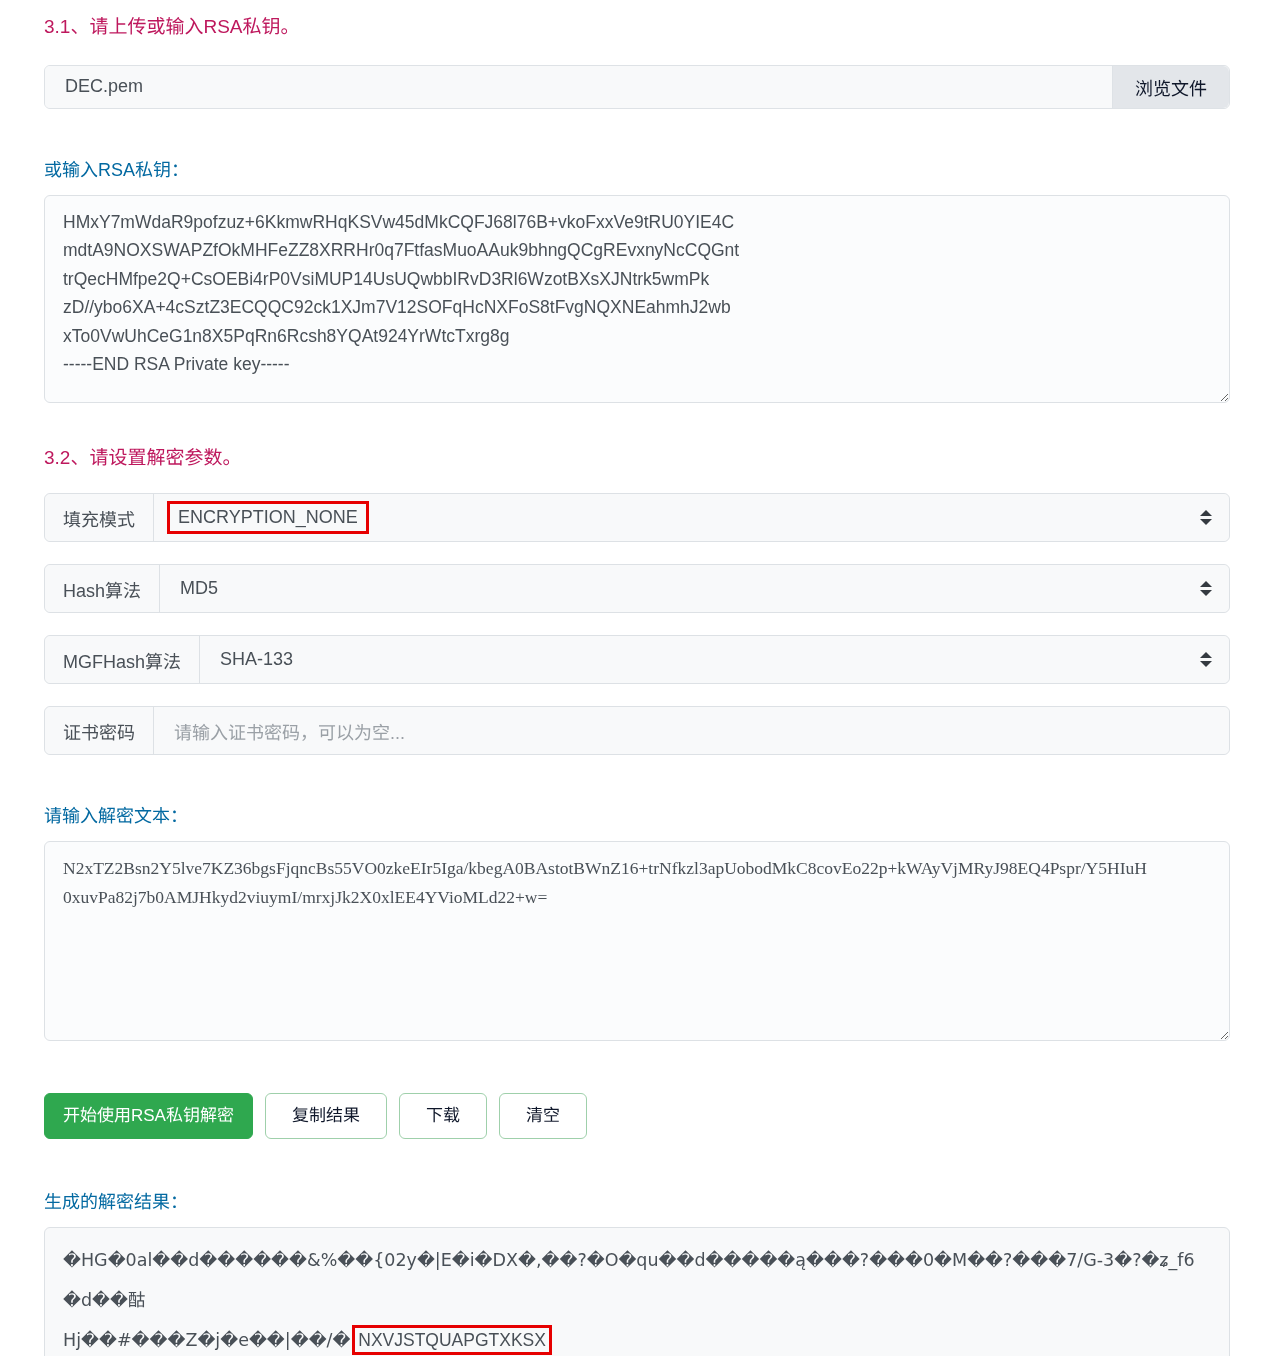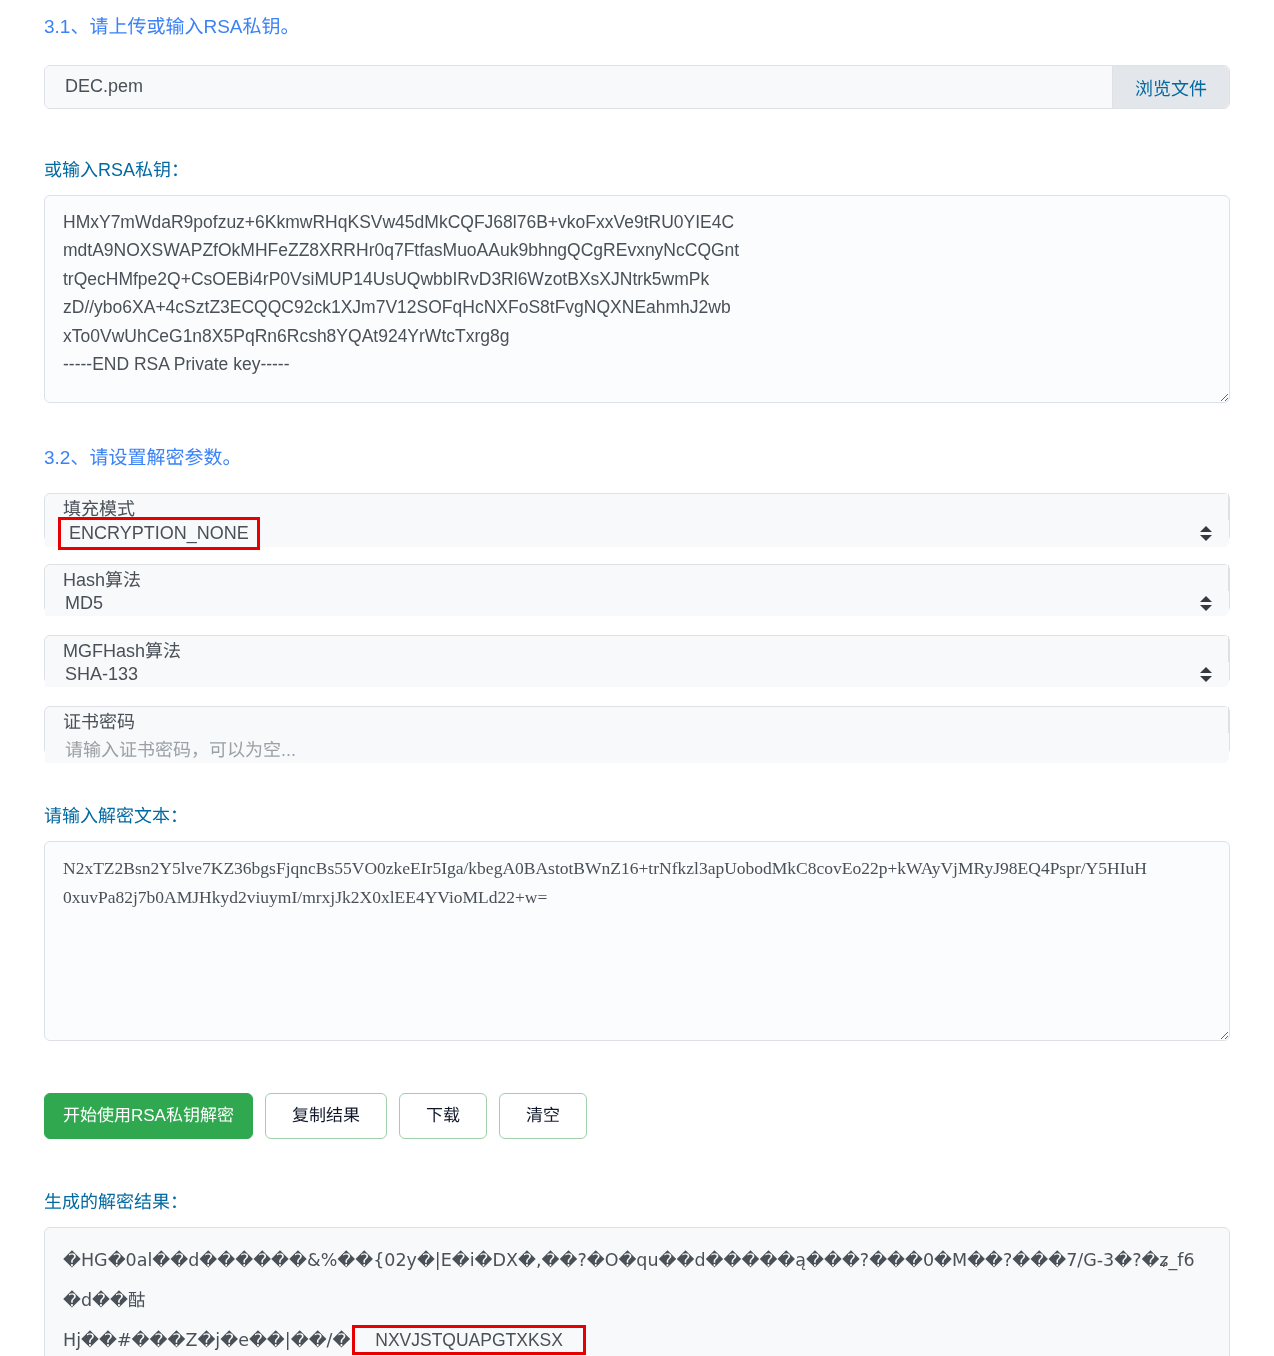--- a/index.html
+++ b/index.html
@@ -18,21 +18,21 @@
   }
   .page {
     padding: 0 44px;
     width: 1274px;
   }
 
   
   .section-heading {
     font-size: 19px;
     line-height: 1.4;
-    color: #3b82f6;
+    color: #be185d;
     font-weight: 400;
     margin: 0;
     padding-top: 14px;
   }
   .field-label {
     font-size: 18px;
     color: #0369a1;
     margin: 0;
     padding: 0;
   }
@@ -57,21 +57,21 @@
     color: #495057;
     background: #f8f9fa;
   }
   .browse-btn {
     flex: 0 0 auto;
     display: flex;
     align-items: center;
     justify-content: center;
     padding: 0 22px;
     font-size: 18px;
-    color: #0369a1;
+    color: #0f172a;
     background: #e3e6ea;
     border-left: 1px solid #dee2e6;
     border-radius: 0 6px 6px 0;
     cursor: pointer;
     font-family: "Liberation Sans", "DejaVu Sans", sans-serif;
   }
 
   
   .ta-label { margin-top: 46px; margin-bottom: 14px; }
   .ta-wrap { position: relative; }
@@ -105,21 +105,20 @@
   .form-row {
     display: flex;
     align-items: stretch;
     height: 49px;
     margin-top: 22px;
     border: 1px solid #dde1e5;
     border-radius: 6px;
     background: #f8f9fa;
     overflow: visible;
     position: relative;
-    flex-direction: column;
   }
   .form-row .row-label {
     display: flex;
     align-items: center;
     padding: 0 18px;
     font-size: 18px;
     color: #495057;
     background: #f8f9fa;
     border-right: 1px solid #dde1e5;
     border-radius: 6px 0 0 6px;
@@ -199,21 +198,21 @@
     padding: 12px 18px;
     font-size: 17.5px;
     line-height: 40px;
     color: #495057;
     min-height: 90px;
     word-break: break-all;
     font-family: "Liberation Sans", "DejaVu Sans", sans-serif;
   }
   .hl-box {
     outline: 3px solid #e60000;
-    padding: 2px 20px;
+    padding: 2px 3px;
   }
   .mono-garble {
     font-family: "DejaVu Sans", sans-serif;
     letter-spacing: 0px;
   }
 </style>
 </head>
 <body>
 
 <div class="page">

